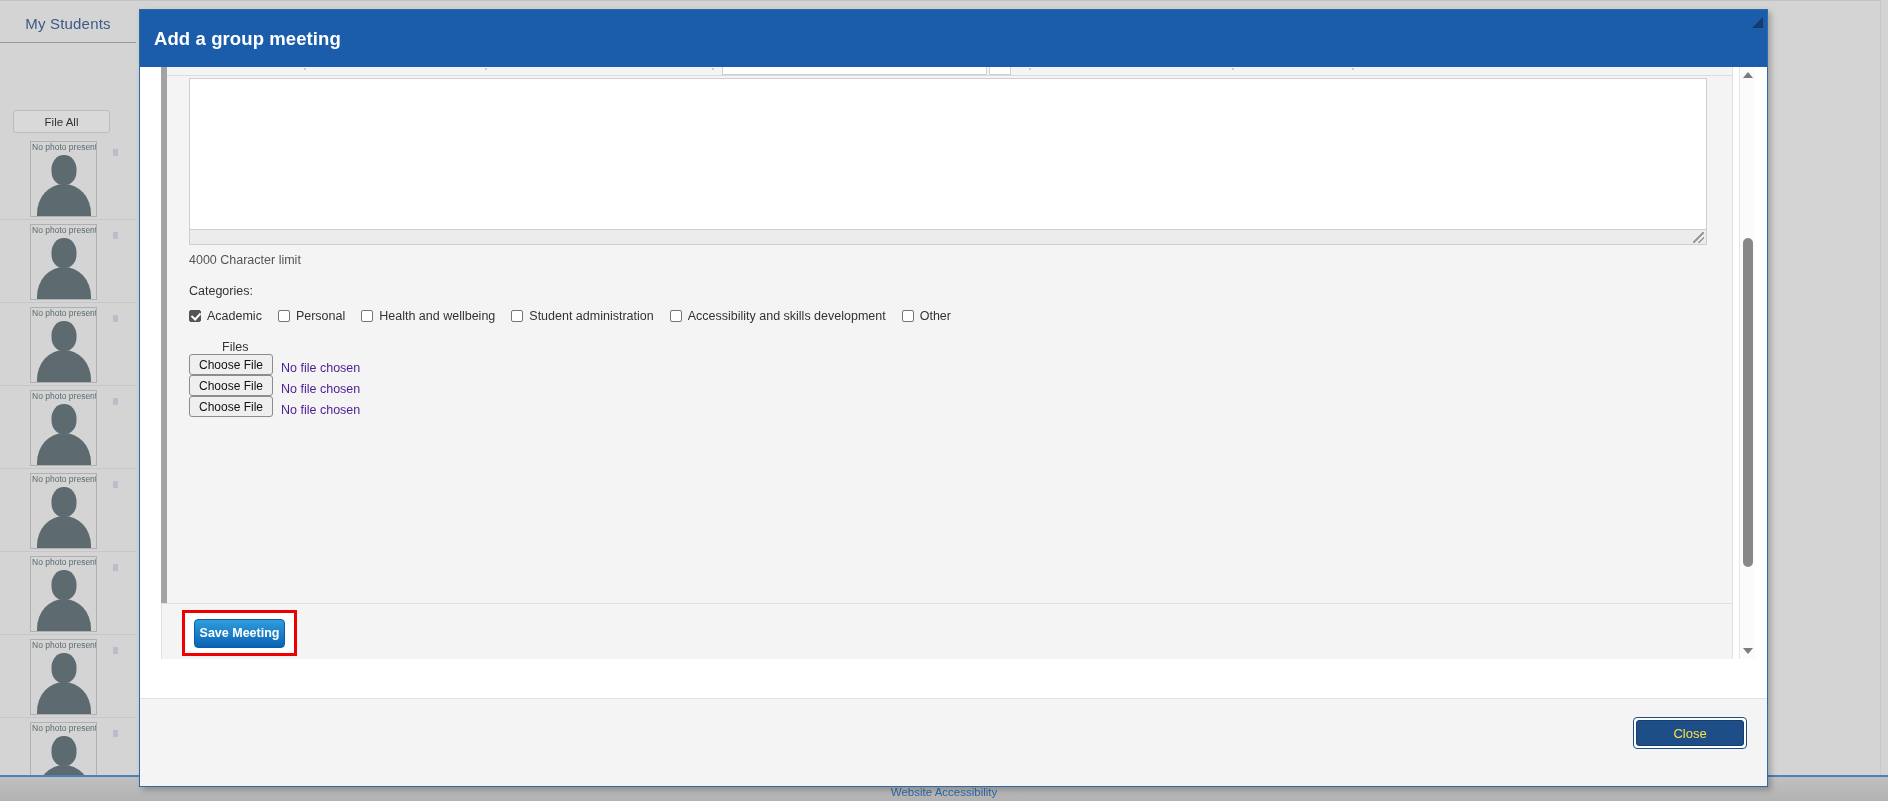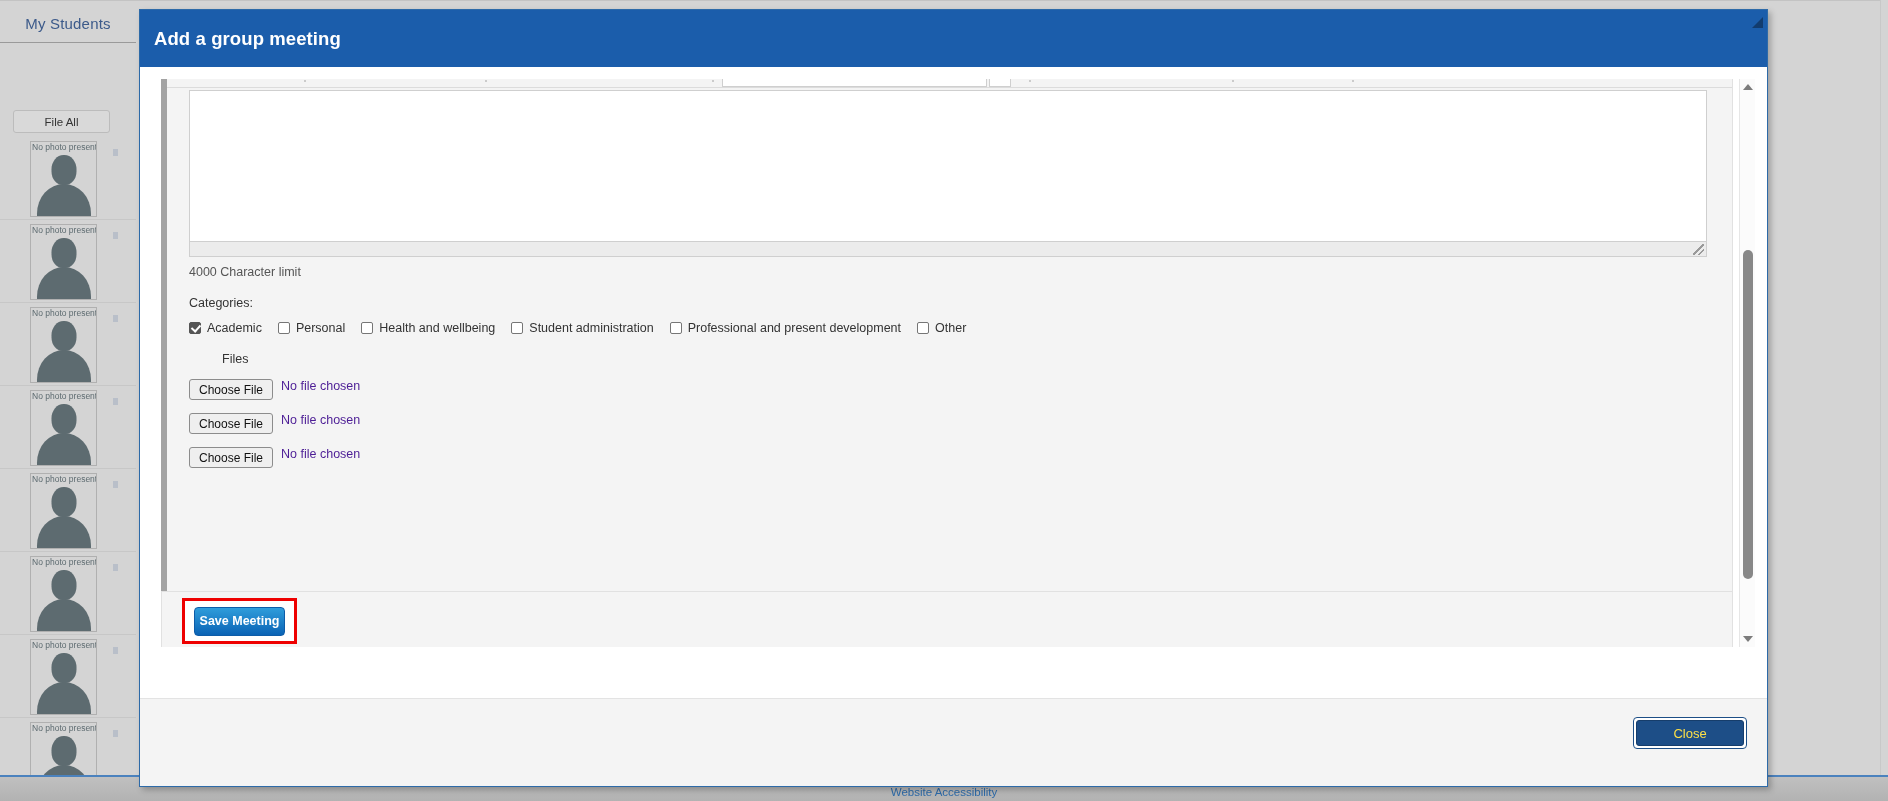--- a/index.html
+++ b/index.html
@@ -88,21 +88,21 @@
   }
 
   
   #modal {
     position: absolute;
     left: 139px; top: 9px;
     width: 1629px; height: 778px;
     background: #ffffff;
     border: 1px solid #2d6aa8;
     box-shadow: 3px 3px 6px rgba(0,0,0,.25);
-    display: flex; flex-direction: column; gap: 12px;
+    display: flex; flex-direction: column;
   }
   #modal-header {
     position: relative;
     height: 57px; flex: none;
     background: #1b5dab;
     display: flex; align-items: center;
   }
   #modal-title {
     color: #ffffff; font-size: 18.5px; font-weight: bold;
     padding-left: 14px; letter-spacing: .1px;
@@ -197,22 +197,21 @@
     position: absolute; left: 3px; top: 0px;
     width: 4px; height: 7px;
     border: solid #fff; border-width: 0 2px 2px 0;
     transform: rotate(42deg);
   }
   #files-label {
     margin-top: 17px;
     font-size: 12.5px; color: #333; margin-left: 33px;
   }
   .file-row {
-    margin-top: 13px;
-    display: flex; align-items: flex-start;
+    display: flex; align-items: flex-end;
     font-size: 12.5px; color: #333;
   }
   .file-btn {
     height: 21px; padding: 0 9px;
     background: #efefef;
     border: 1px solid #8c8c8c; border-radius: 3px;
     font-size: 12px; color: #111;
     display: flex; align-items: center;
   }
   .file-name { margin-left: 8px; color: #4c1d95; }
@@ -423,21 +422,21 @@
             <div class="cat-item">
               <span class="cbox"></span>
               <span>Health and wellbeing</span>
             </div>
             <div class="cat-item">
               <span class="cbox"></span>
               <span>Student administration</span>
             </div>
             <div class="cat-item">
               <span class="cbox"></span>
-              <span>Professional and present development</span>
+              <span>Accessibility and skills development</span>
             </div>
             <div class="cat-item">
               <span class="cbox"></span>
               <span>Other</span>
             </div>
           </div>
 
         <div id="files-label">Files</div>
 
         <div id="file-rows">

